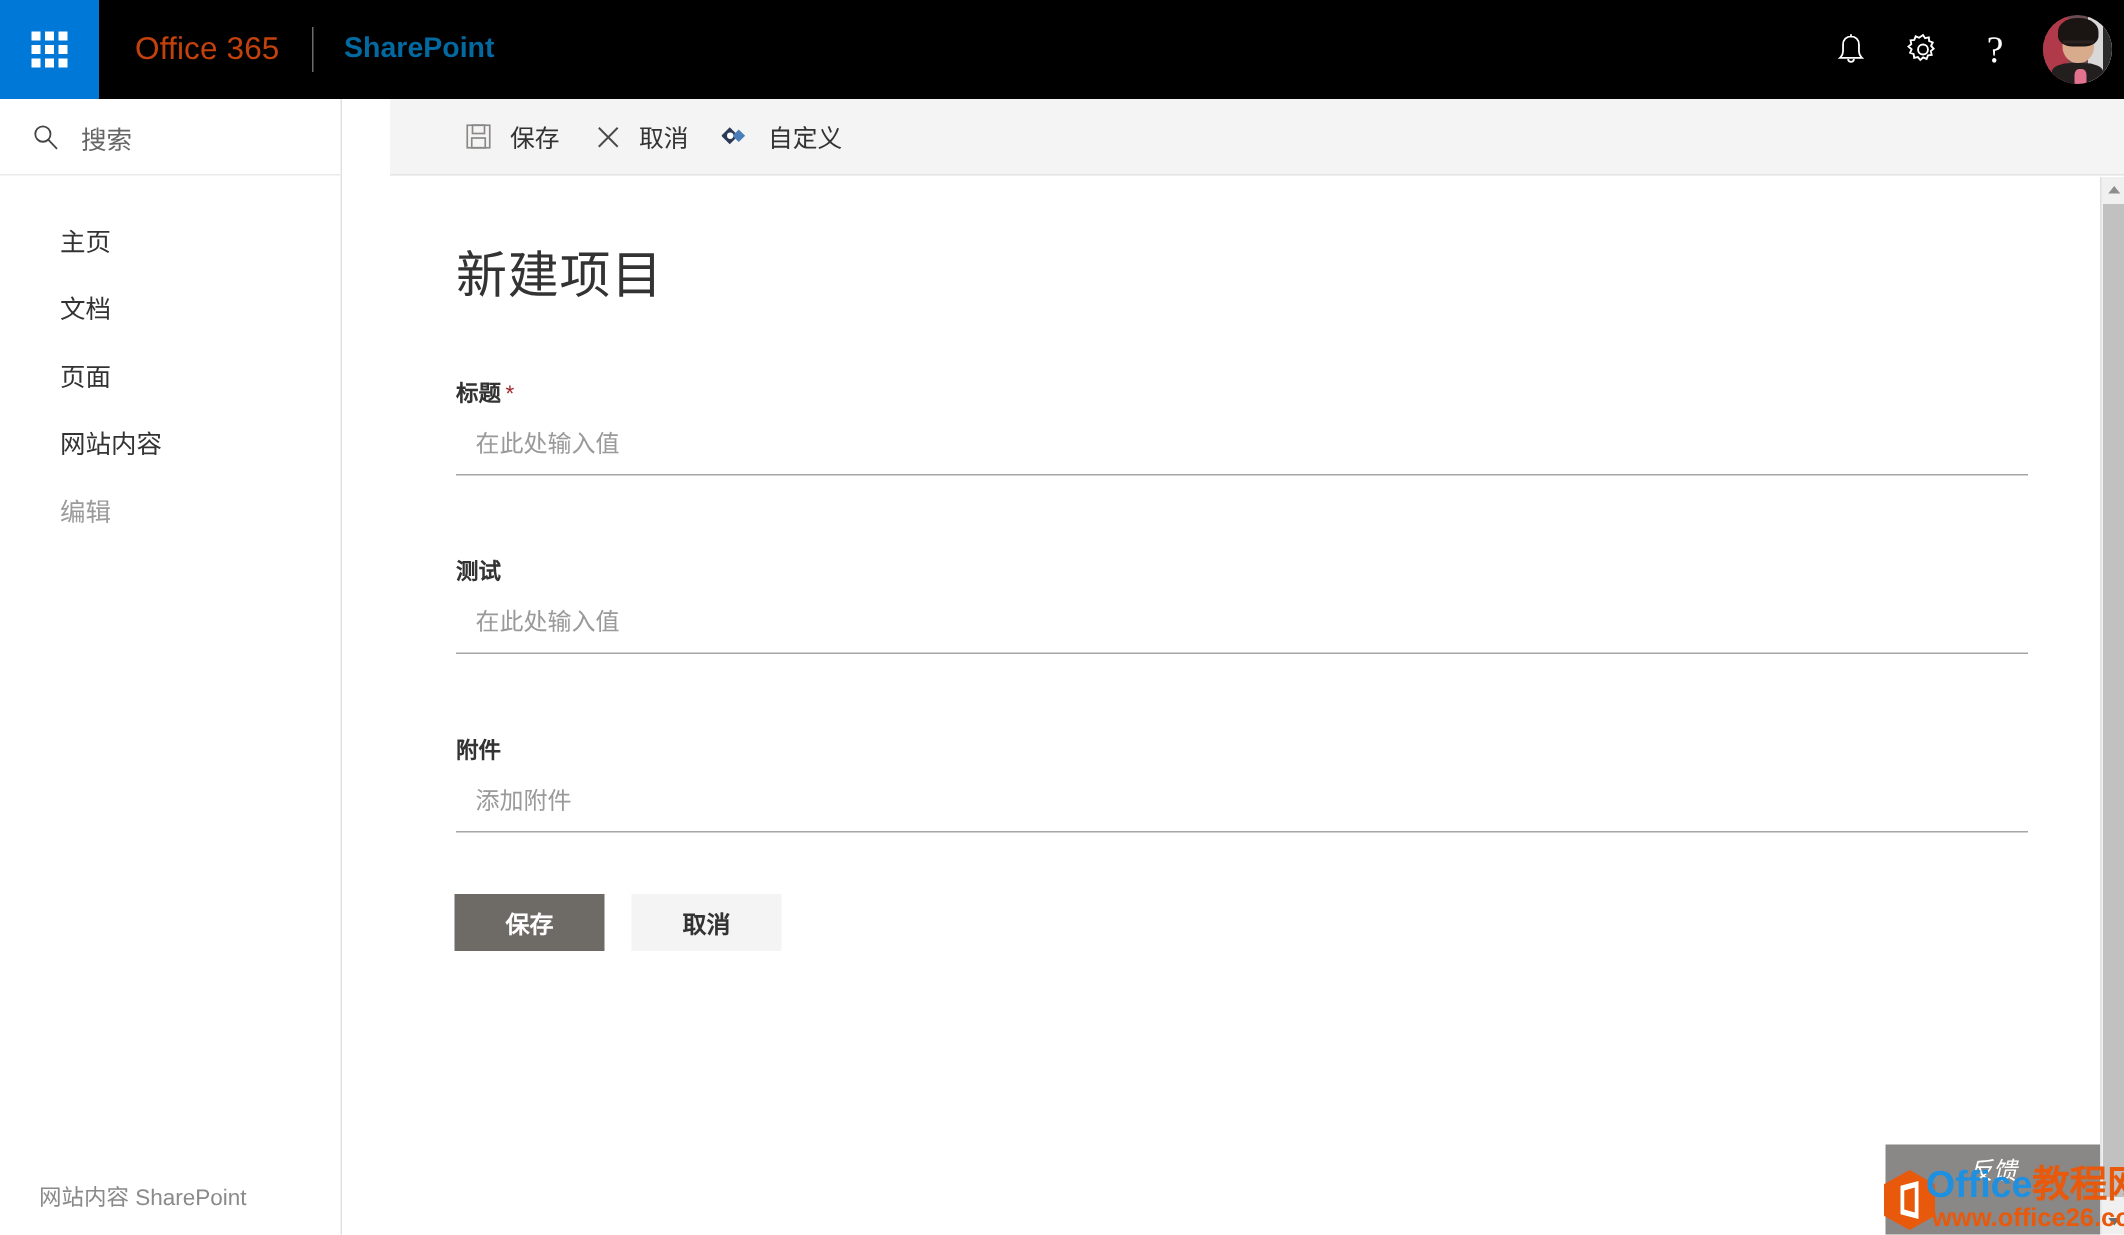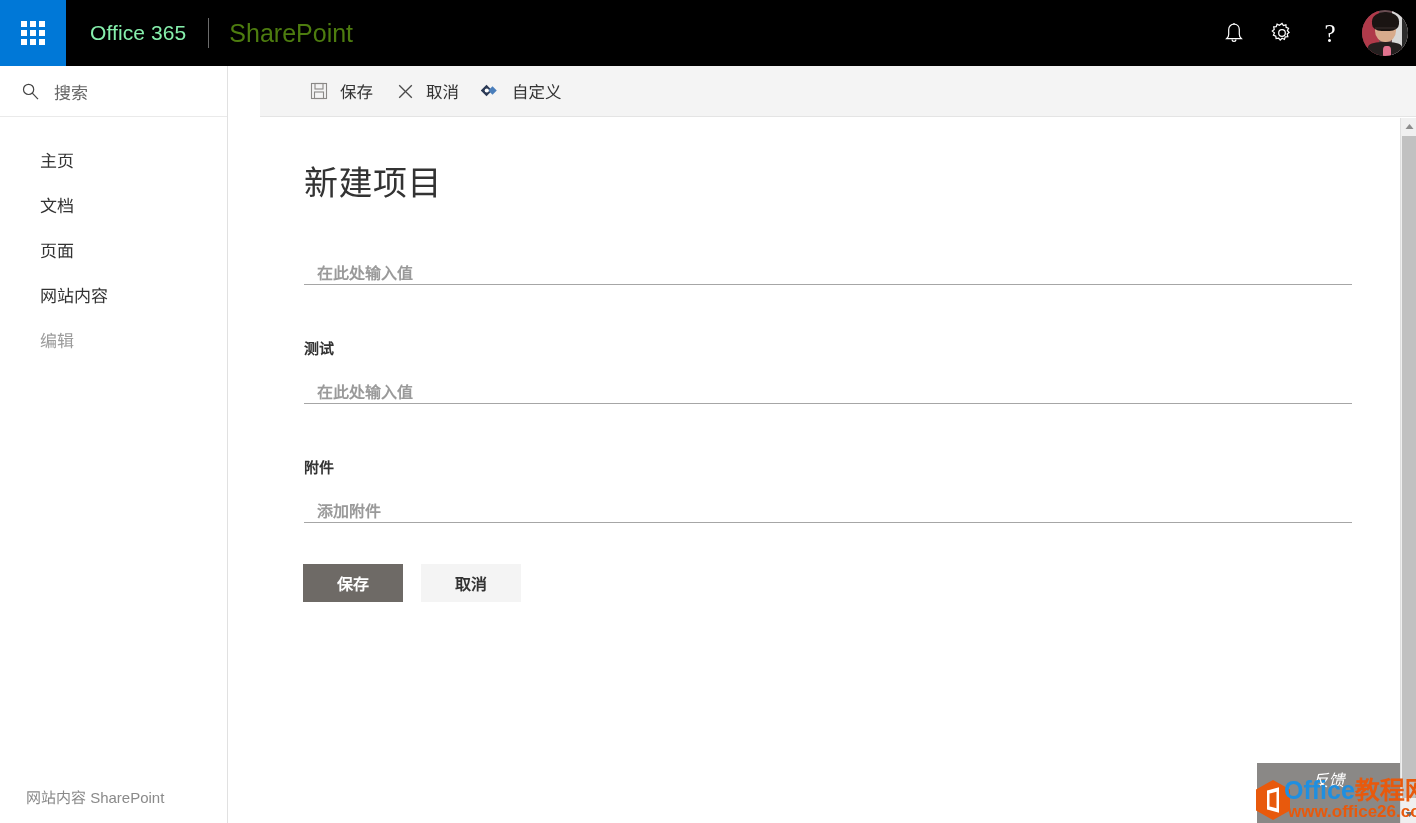--- a/index.html
+++ b/index.html
@@ -40,40 +40,41 @@
     grid-template-columns: repeat(3, 6px);
     grid-template-rows: repeat(3, 6px);
     gap: 3px;
   }
   .waffle-grid i {
     display: block;
     width: 6px; height: 6px;
     background: #ffffff;
   }
   .suite-brand {
-    color: #86efac;
+    color: #c2410c;
     font-size: 21px;
     letter-spacing: .1px;
     padding: 0 22px 0 24px;
     line-height: 66px;
     white-space: nowrap;
     cursor: pointer;
   }
   .suite-divider {
     width: 1px; height: 30px;
     background: #6b6b6b;
     flex: 0 0 auto;
   }
   .suite-app {
-    color: #4d7c0f;
-    font-size: 25px;
+    color: #0369a1;
+    font-size: 19px;
     padding: 0 20px;
     line-height: 66px;
     white-space: nowrap;
     cursor: pointer;
+    font-weight: bold;
   }
   .suite-spacer { flex: 1 1 auto; }
   .suite-icon {
     width: 48px; height: 66px;
     display: flex;
     align-items: center;
     justify-content: center;
     cursor: pointer;
     flex: 0 0 auto;
   }
@@ -215,23 +216,22 @@
   }
   .req-star {
     color: #a4262c;
     font-weight: normal;
     margin-left: 3px;
   }
   .field-input {
     border-bottom: 1px solid #a6a6a6;
     height: 34px;
     display: flex;
-    align-items: flex-end;
+    align-items: flex-start;
     cursor: text;
-    font-weight: bold;
   }
   .field-input .val {
     padding-left: 13px;
     font-size: 16px;
     color: #333333;
   }
   .field-input .ph {
     padding-left: 13px;
     font-size: 16px;
     color: #9a9a9a;
@@ -477,20 +477,23 @@
     </span>
     <span>自定义</span>
   </div>
 </div>
 
 <div class="content">
 
   <h1 class="form-title">新建项目</h1>
 
   <div class="field field-title">
+    <div class="field-label">
+      <span>标题</span><span class="req-star">*</span>
+    </div>
     <div class="field-input">
       <span class="ph">在此处输入值</span>
     </div>
   </div>
 
 
 
   <div class="field field-test">
     <div class="field-label">测试</div>
     <div class="field-input">

